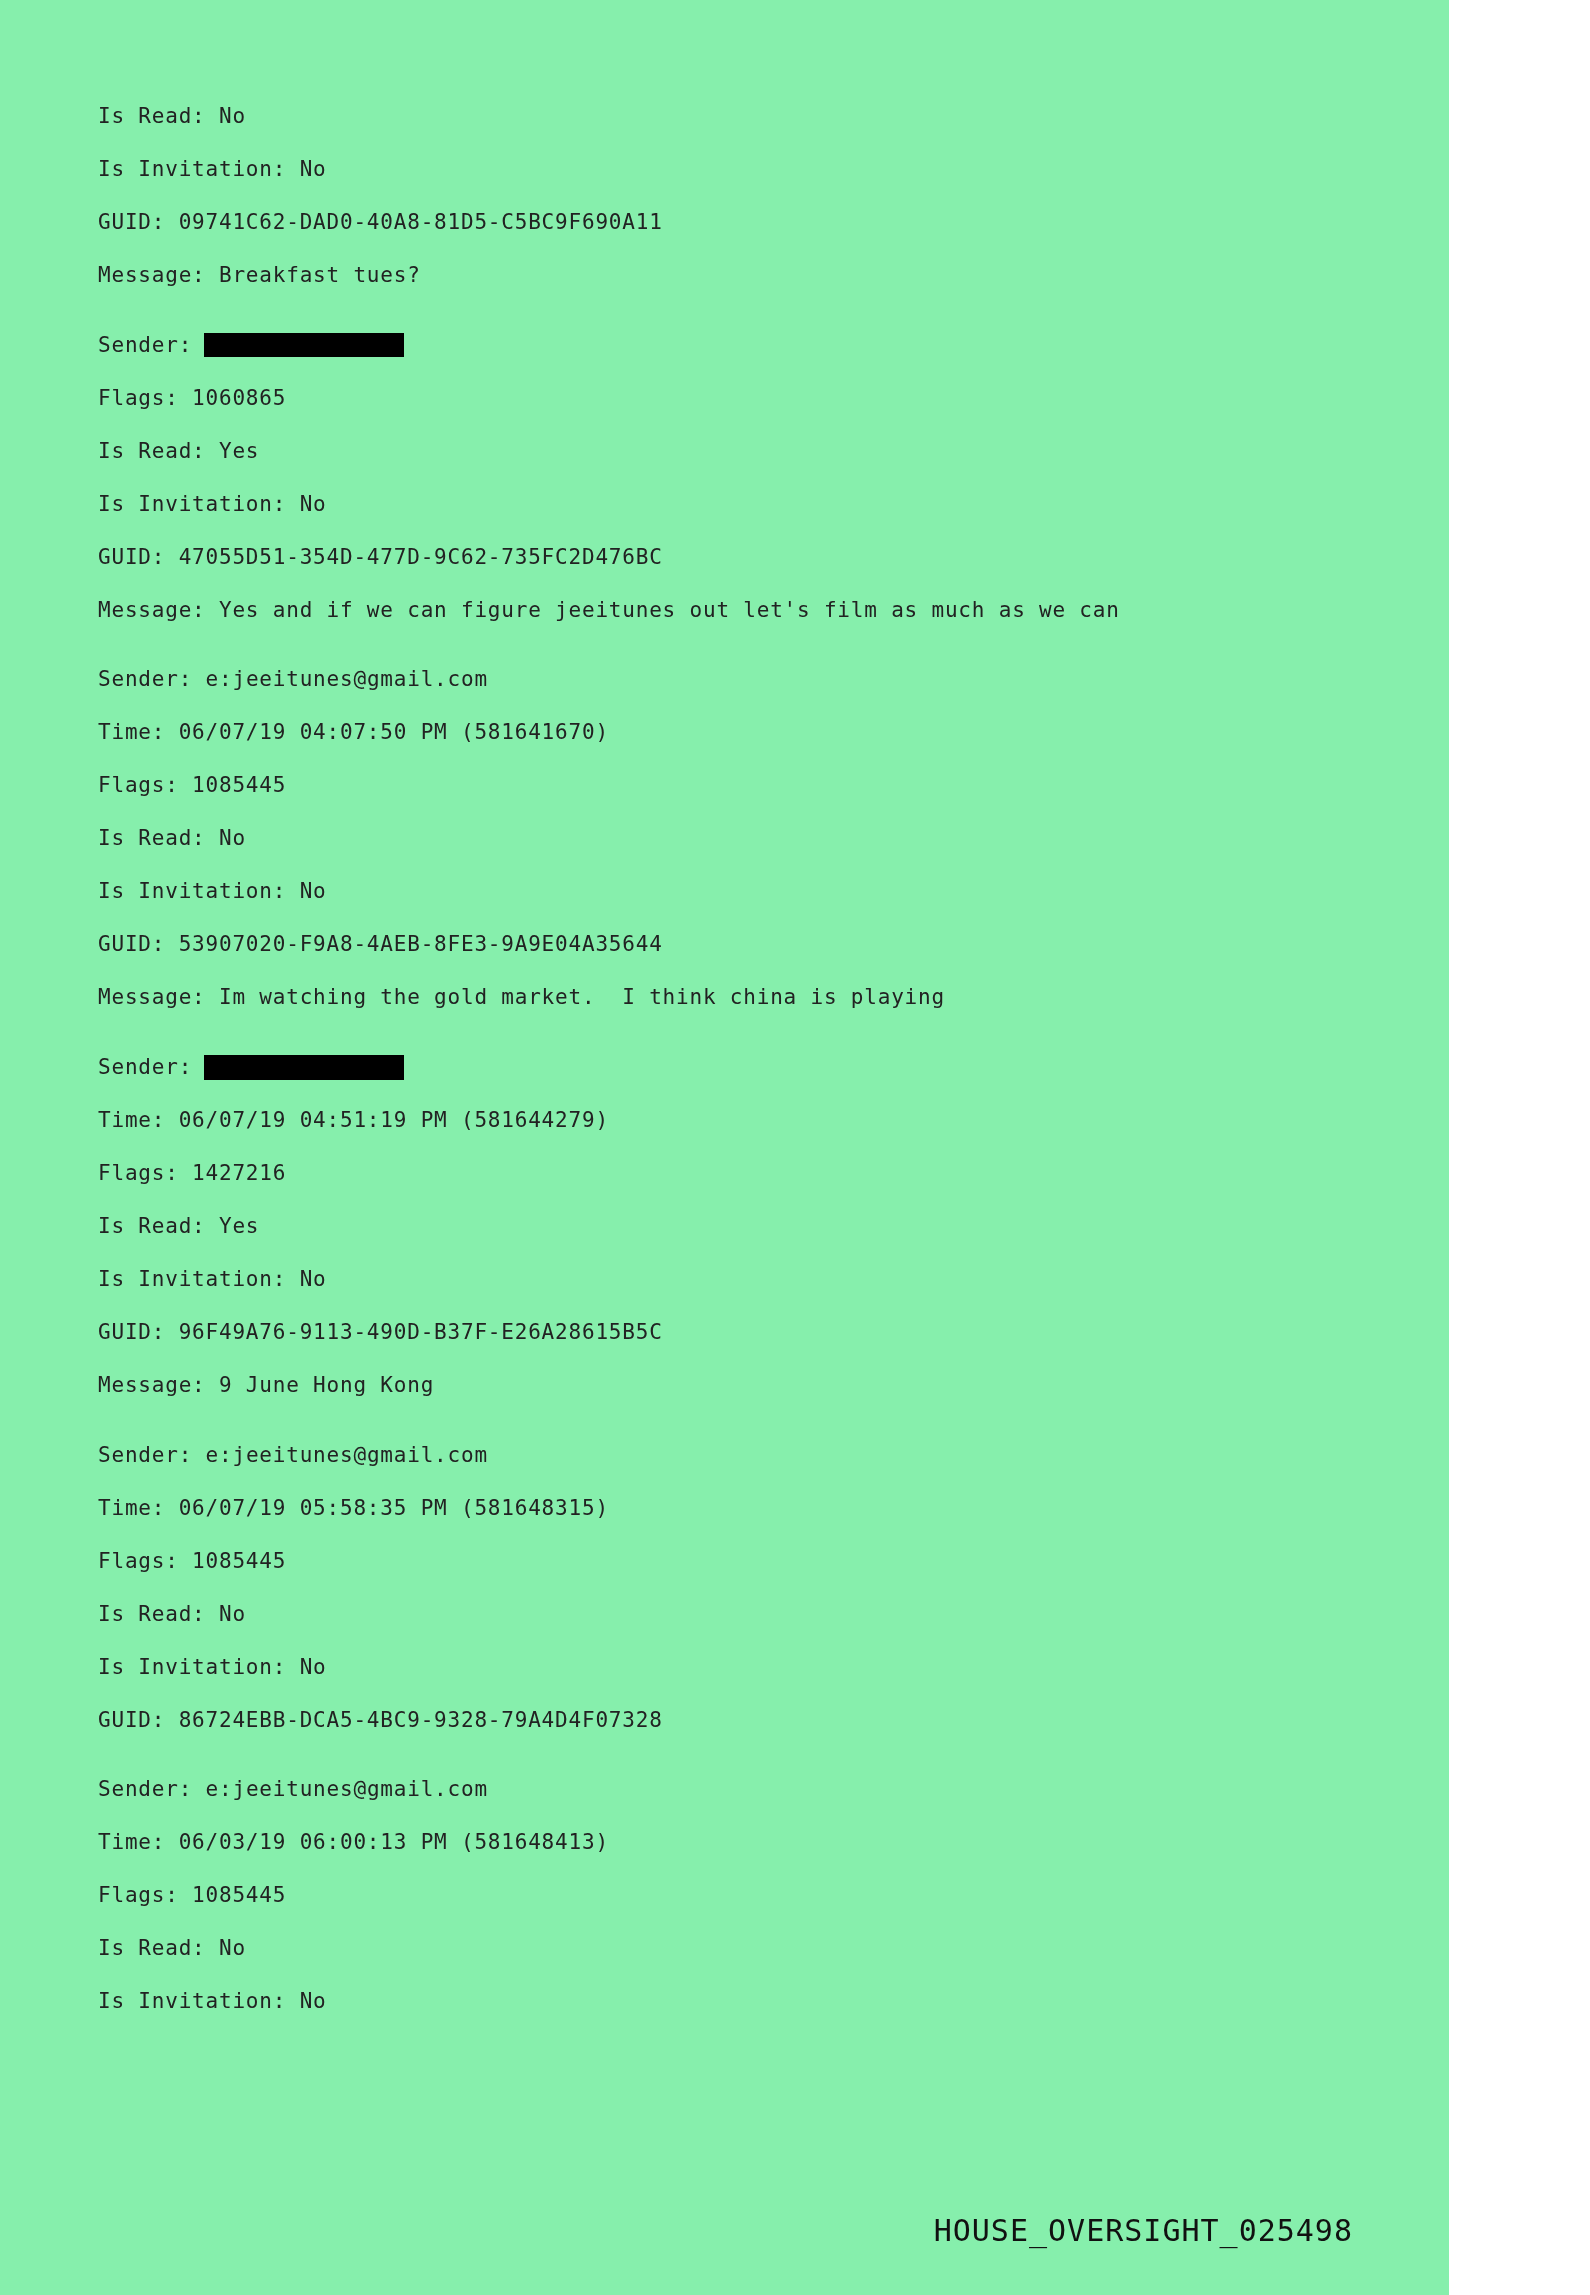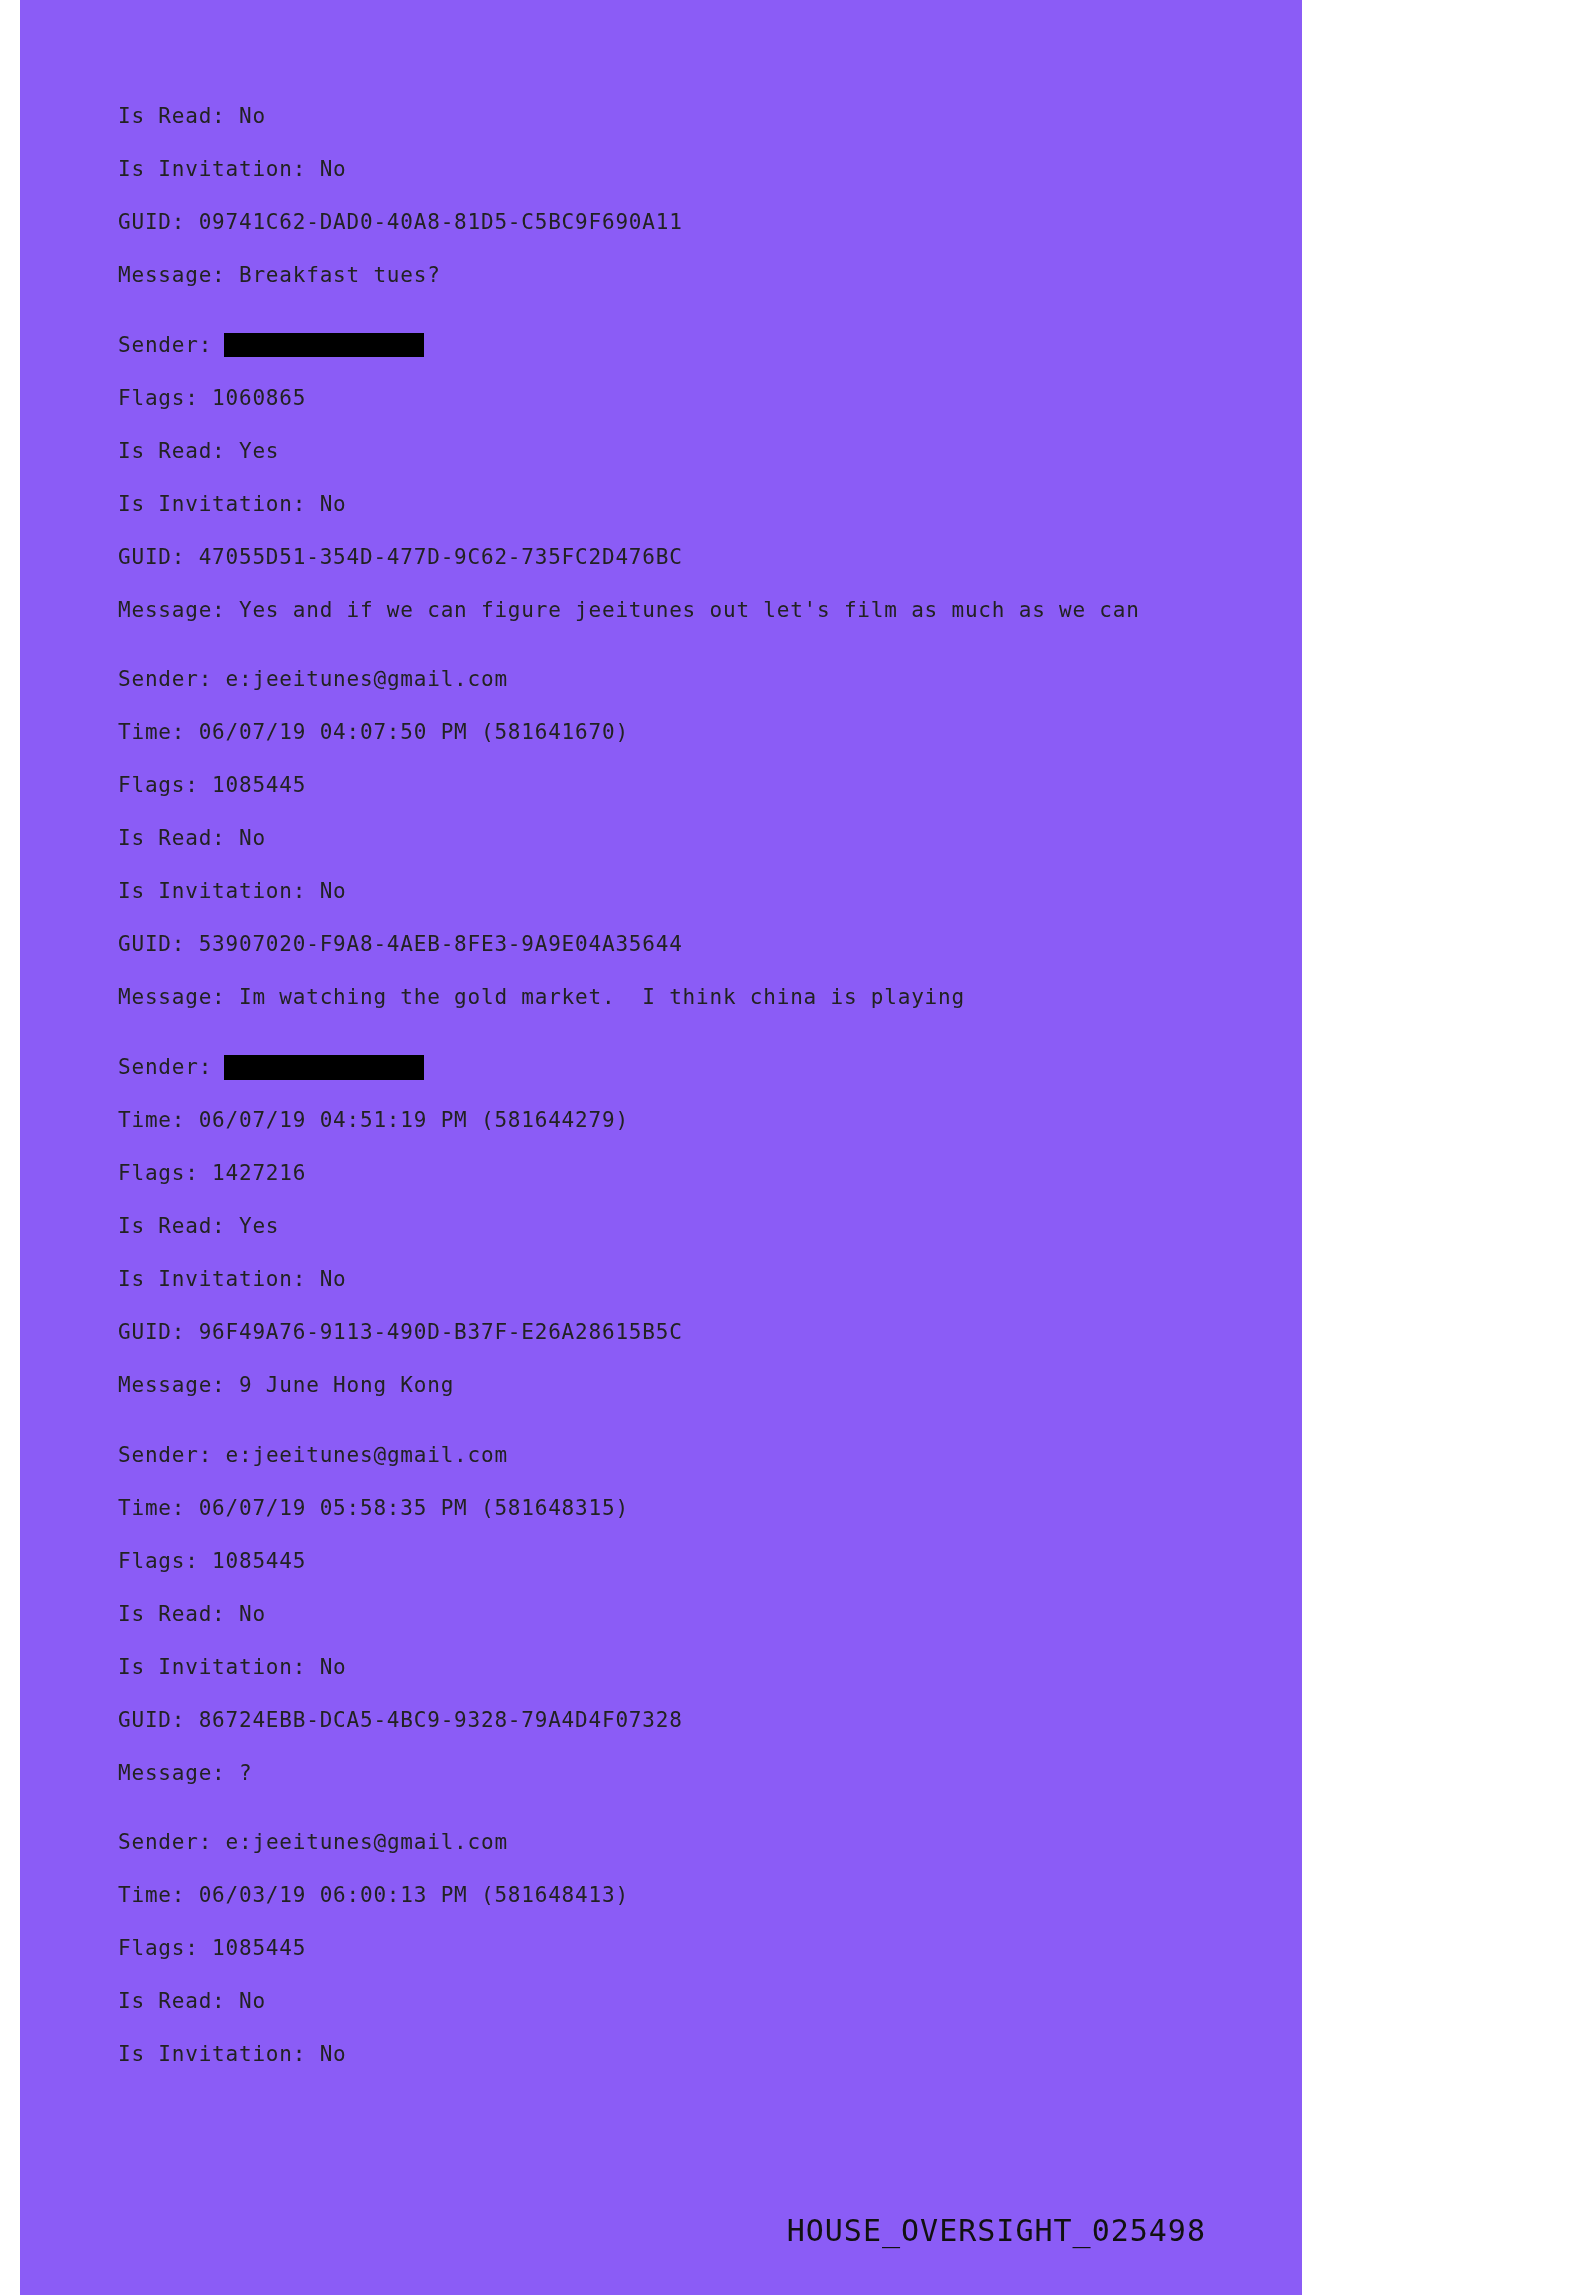--- a/index.html
+++ b/index.html
@@ -10,25 +10,24 @@
   body {
     width: 1591px;
     height: 2295px;
     position: relative;
     font-family: "DejaVu Sans Mono", monospace;
     color: #1a1a1a;
   }
   .page {
     position: absolute;
     left: 0; top: 0;
-    width: 1282px;
+    width: 1449px;
     height: 2295px;
-    background: #8b5cf6;
+    background: #86efac;
     box-sizing: border-box;
-    margin-left: 20px;
   }
   .content {
     position: absolute;
     left: 98px;
     top: 90px;
     width: 1399px;
   }
   .block {
     margin-bottom: 16.7px;
   }
@@ -110,21 +109,20 @@
       <div class="line">Message: 9 June Hong Kong</div>
     </div>
 
     <div class="block">
       <div class="line"><span>Sender:</span> <span>e:jeeitunes@gmail.com</span></div>
       <div class="line">Time: 06/07/19 05:58:35 PM (581648315)</div>
       <div class="line">Flags: 1085445</div>
       <div class="line">Is Read: No</div>
       <div class="line">Is Invitation: No</div>
       <div class="line">GUID: 86724EBB-DCA5-4BC9-9328-79A4D4F07328</div>
-      <div class="line">Message: ?</div>
     </div>
 
     <div class="block">
       <div class="line"><span>Sender:</span> <span>e:jeeitunes@gmail.com</span></div>
       <div class="line">Time: 06/03/19 06:00:13 PM (581648413)</div>
       <div class="line">Flags: 1085445</div>
       <div class="line">Is Read: No</div>
       <div class="line">Is Invitation: No</div>
     </div>
 

